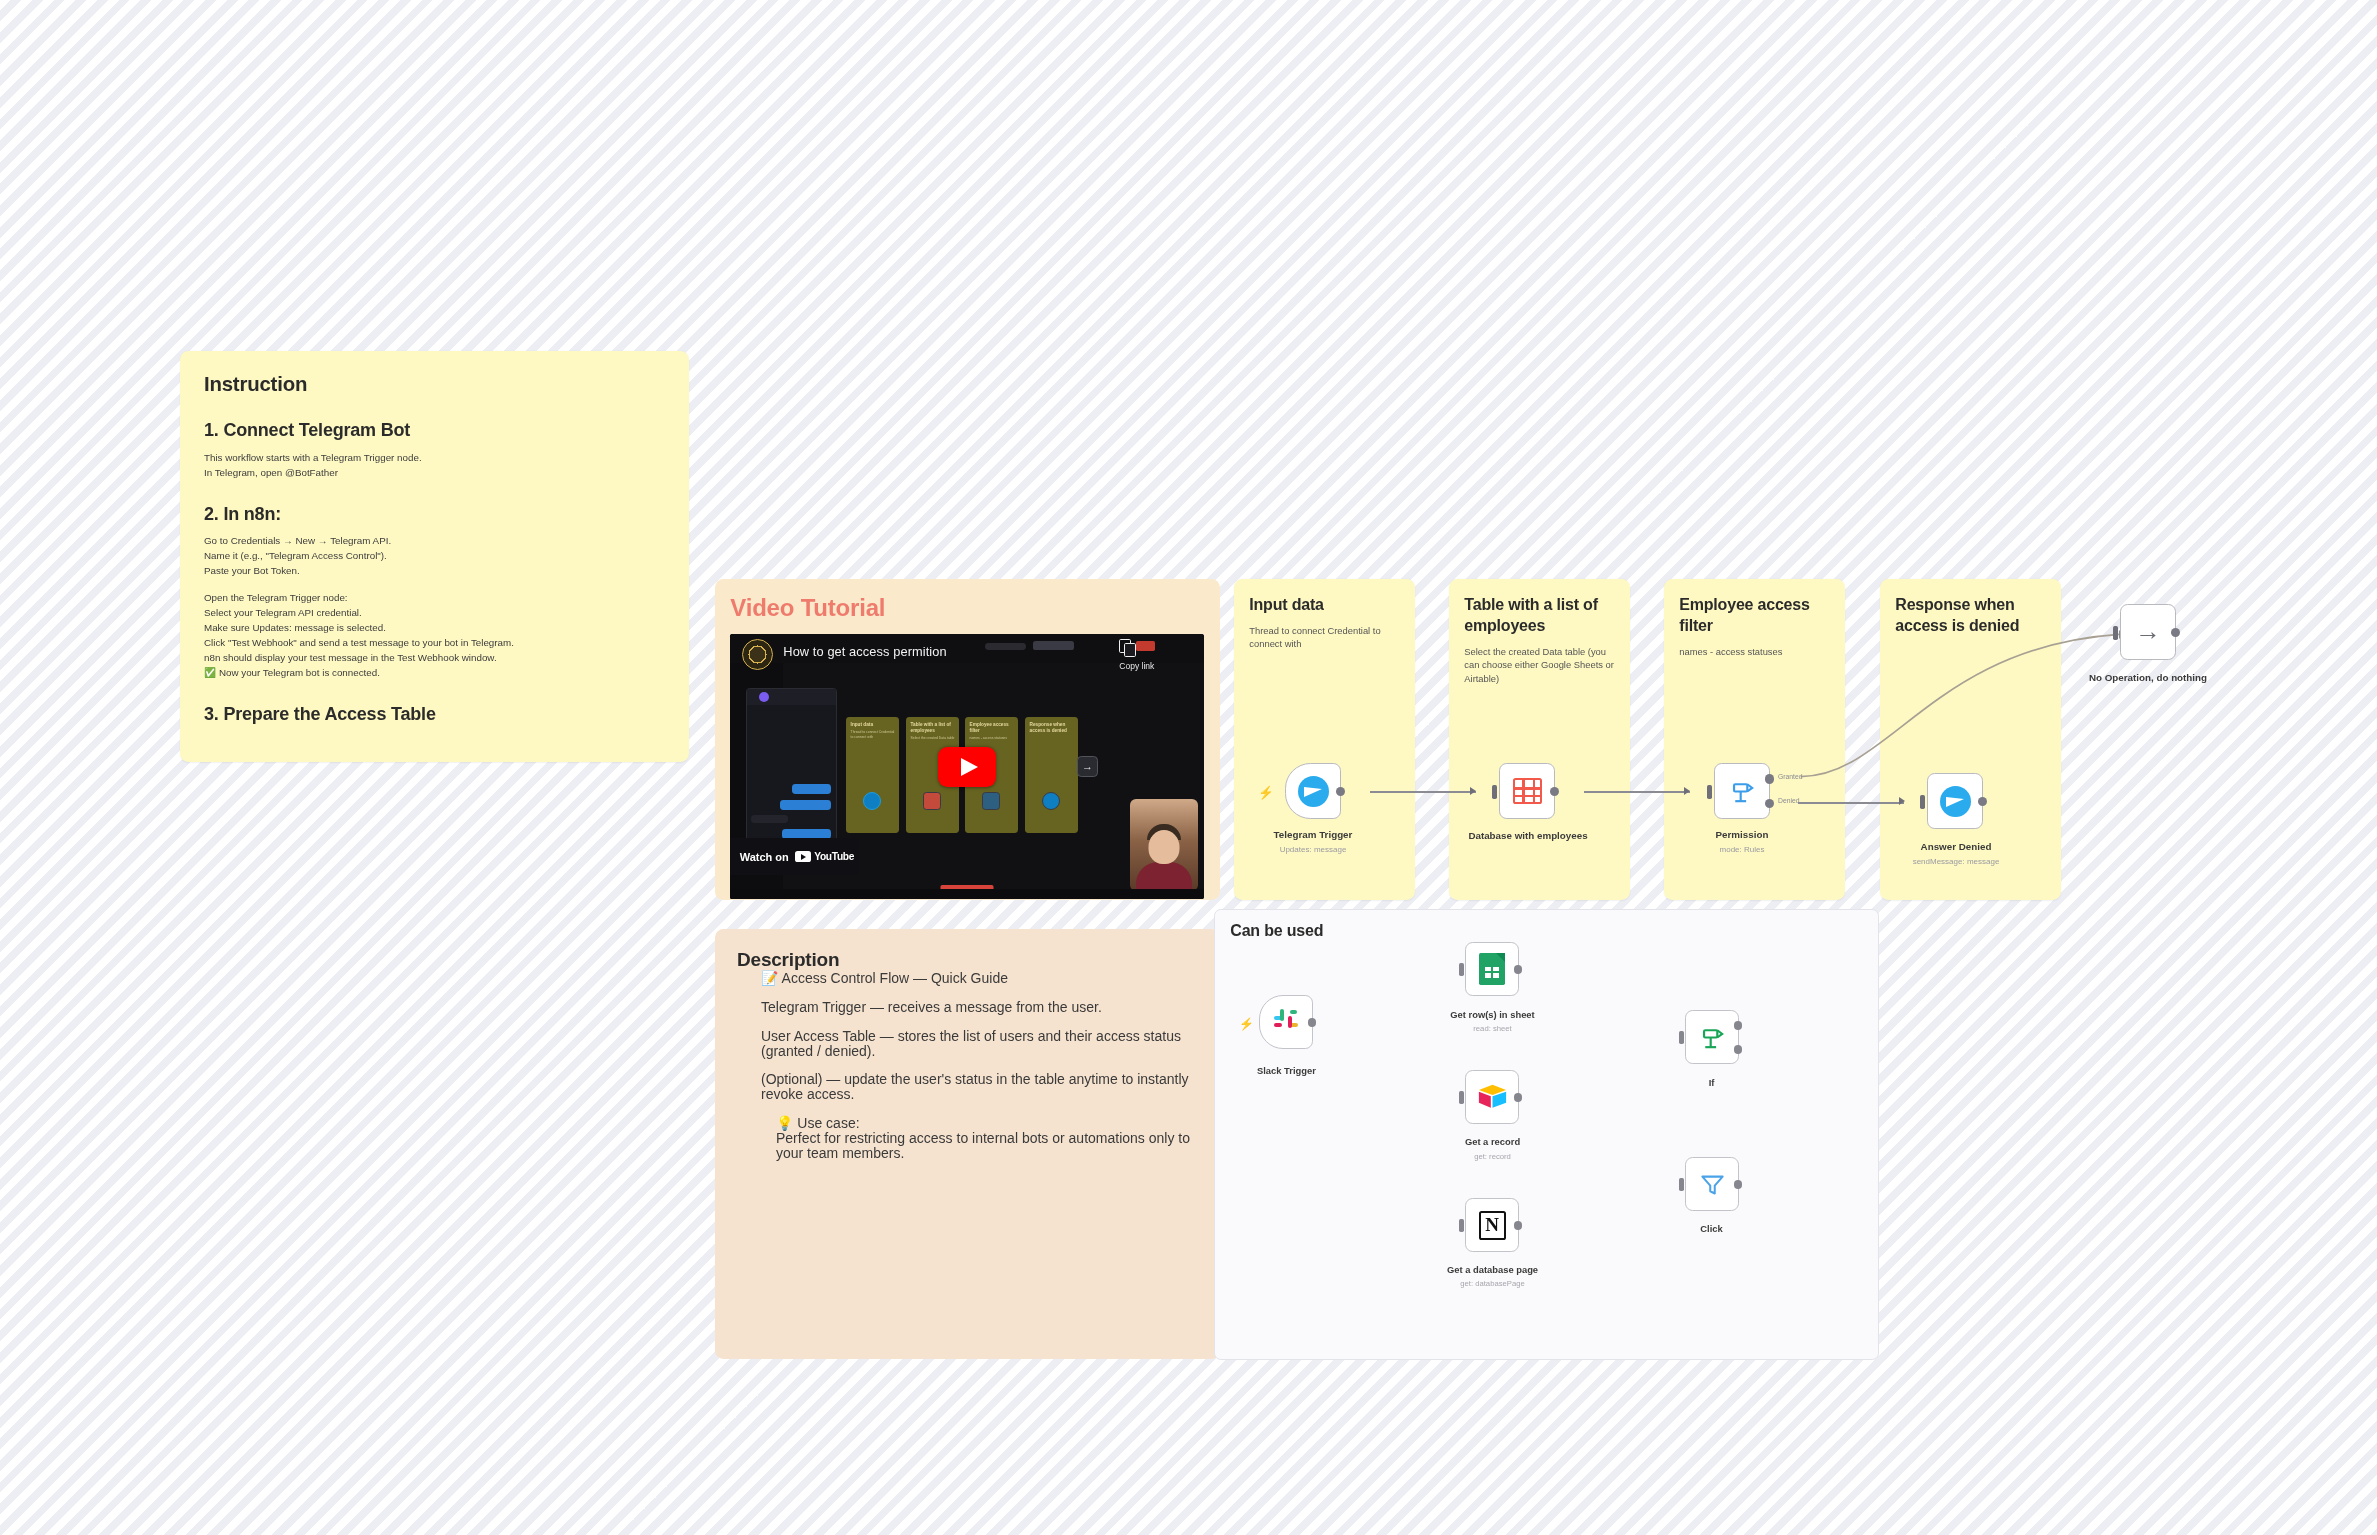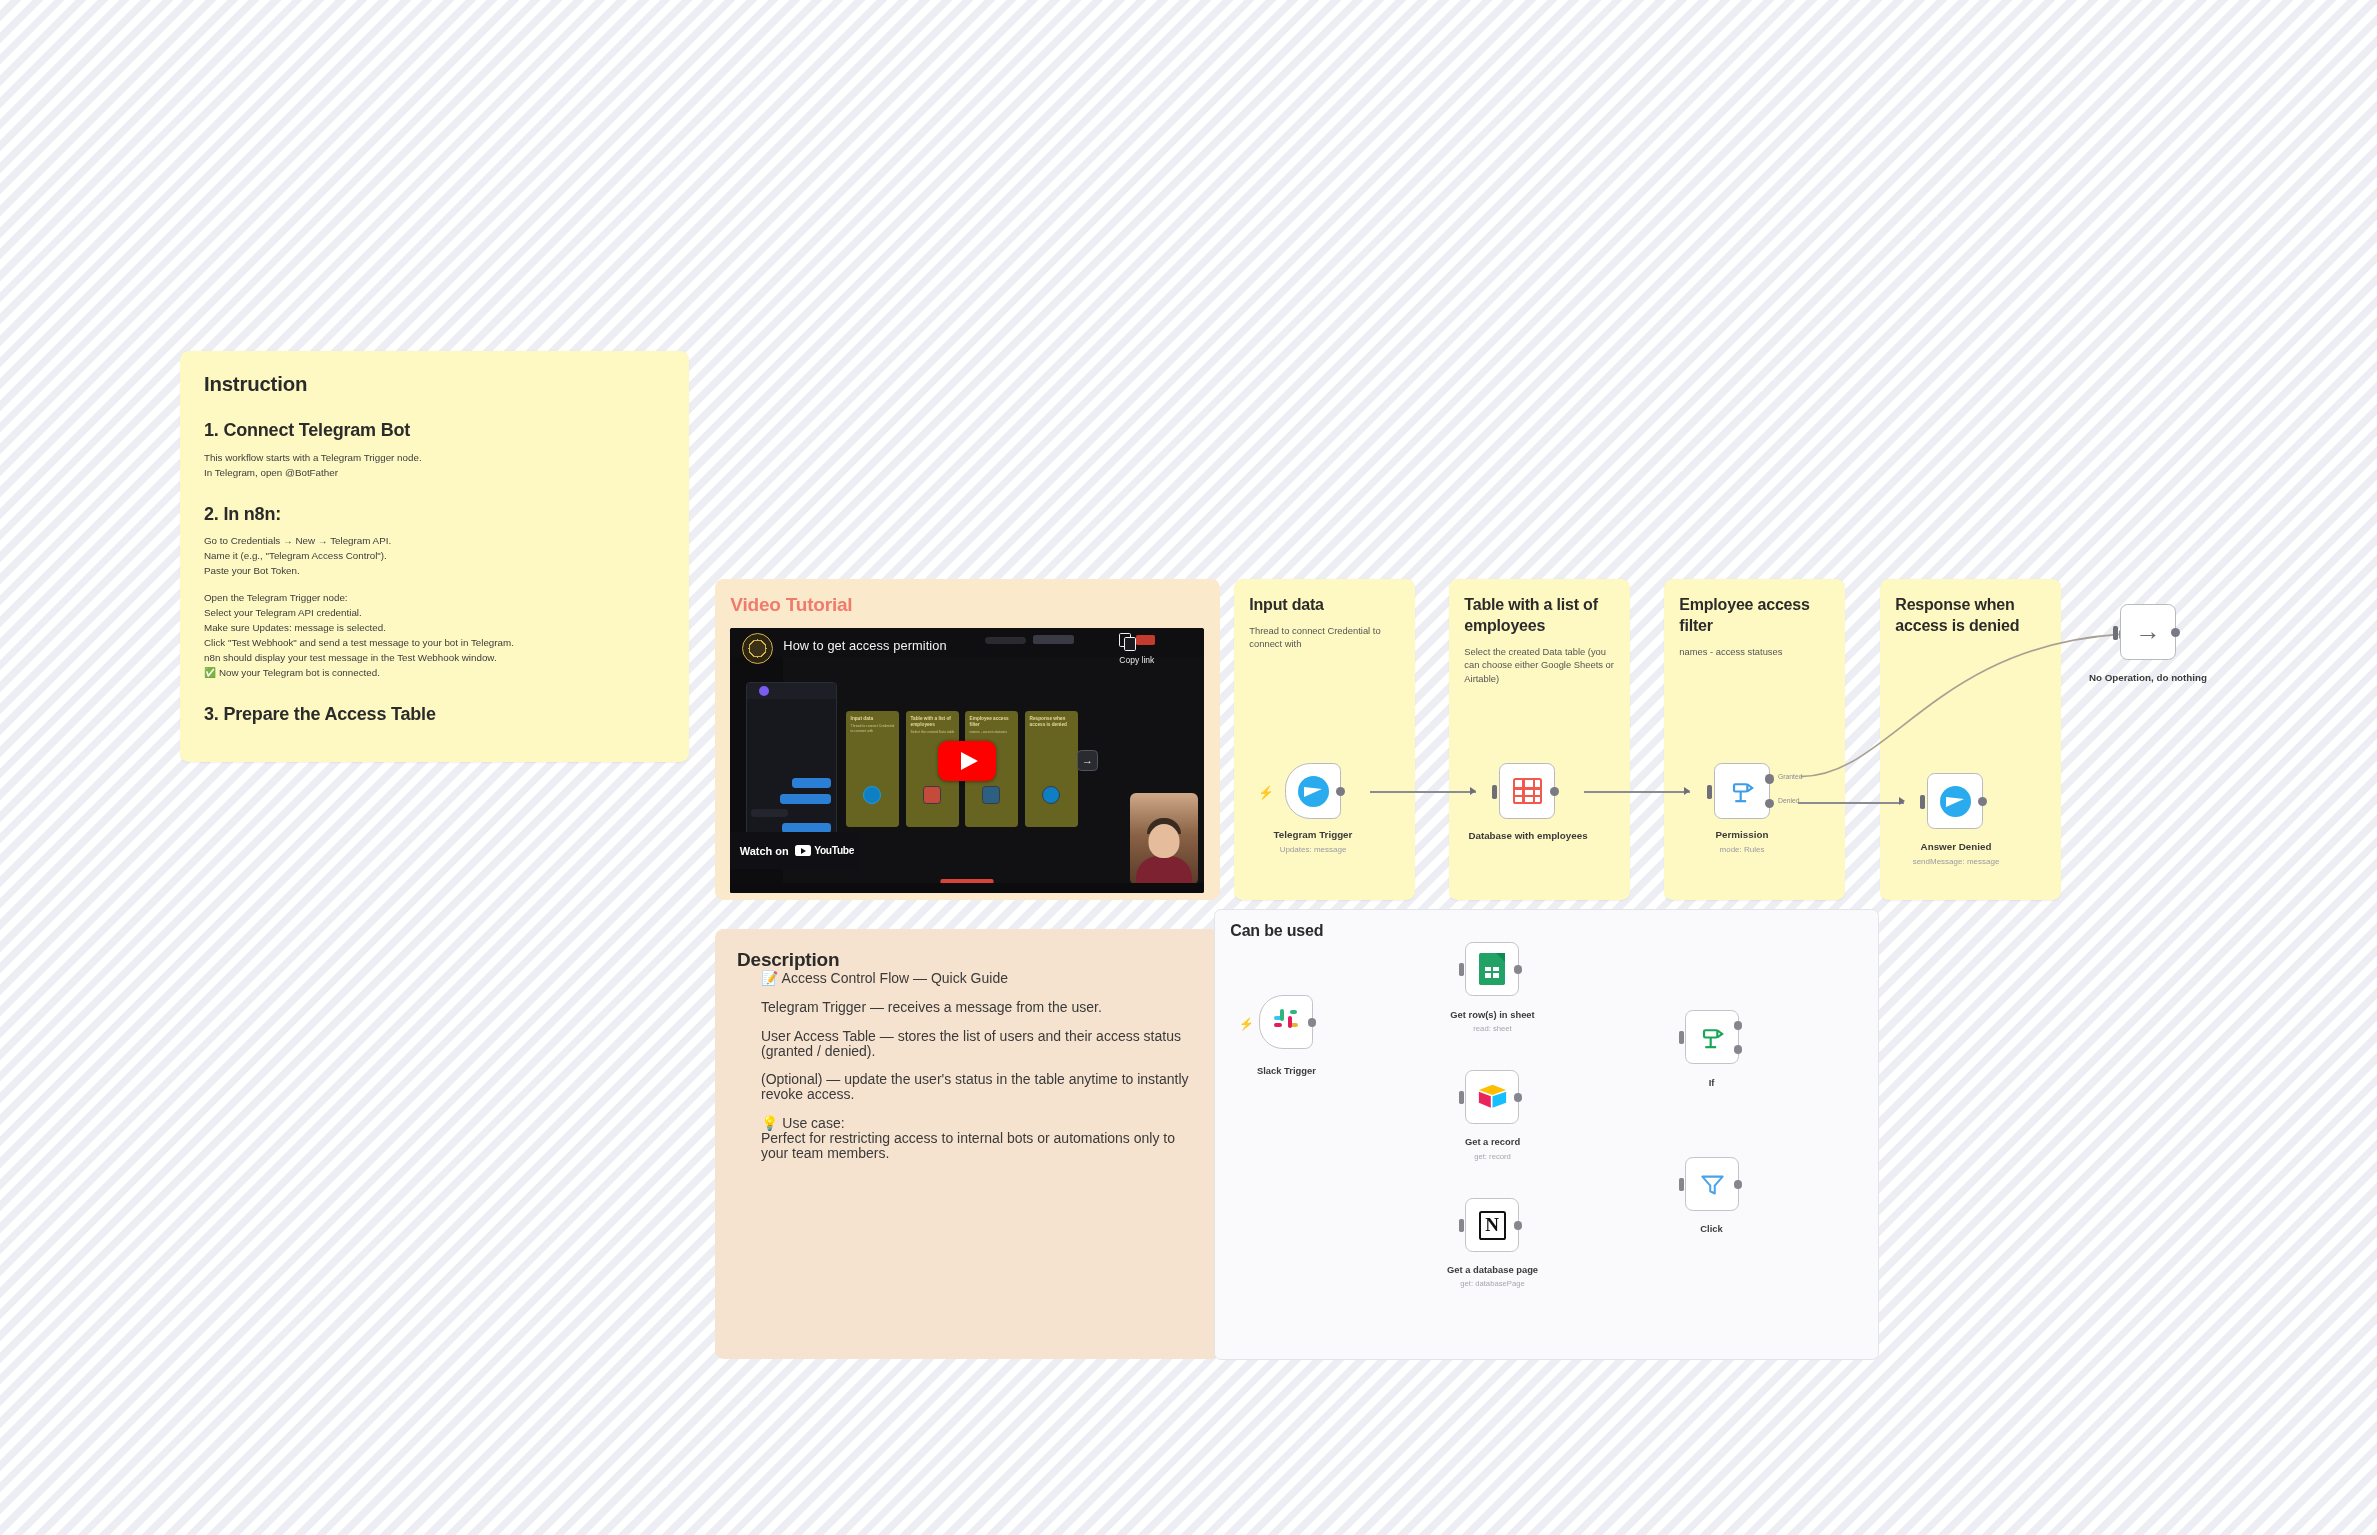--- a/index.html
+++ b/index.html
@@ -67,21 +67,21 @@
     position: absolute;
     left: 715px;
     top: 579px;
     width: 505px;
     height: 321px;
     background: #faeacb;
     border-radius: 8.5px;
     padding: 15.3px 15.3px 0 15.3px;
   }
   #video-title {
-    font-size: 19px;
+    font-size: 24px;
     font-weight: bold;
     color: #ef7b6d;
     letter-spacing: -0.2px;
     margin-bottom: 12px;
   }
   #video-frame {
     position: relative;
     width: 474px;
     height: 265px;
     background: #111114;
@@ -508,21 +508,21 @@
     <div id="yt-bottombar"></div>
   </div>
 </div>
 
 <div id="description-panel">
   <div class="note-title">Description</div>
   <div class="p-block">📝 Access Control Flow — Quick Guide</div>
   <div class="p-block">Telegram Trigger — receives a message from the user.</div>
   <div class="p-block">User Access Table — stores the list of users and their access status (granted / denied).</div>
   <div class="p-block">(Optional) — update the user's status in the table anytime to instantly revoke access.</div>
-  <div class="p-block" style="white-space:pre-line;">💡 Use case:
+  <div class="p-block" style="white-space:pre-line;margin-left:15px;">💡 Use case:
 Perfect for restricting access to internal bots or automations only to your team members.</div>
 </div>
 
 <div class="sticky wf-note" id="note-input">
   <div class="wf-title">Input data</div>
   <div class="wf-sub">Thread to connect Credential to connect with</div>
 </div>
 
 <div class="sticky wf-note" id="note-table">
   <div class="wf-title">Table with a list of employees</div>

